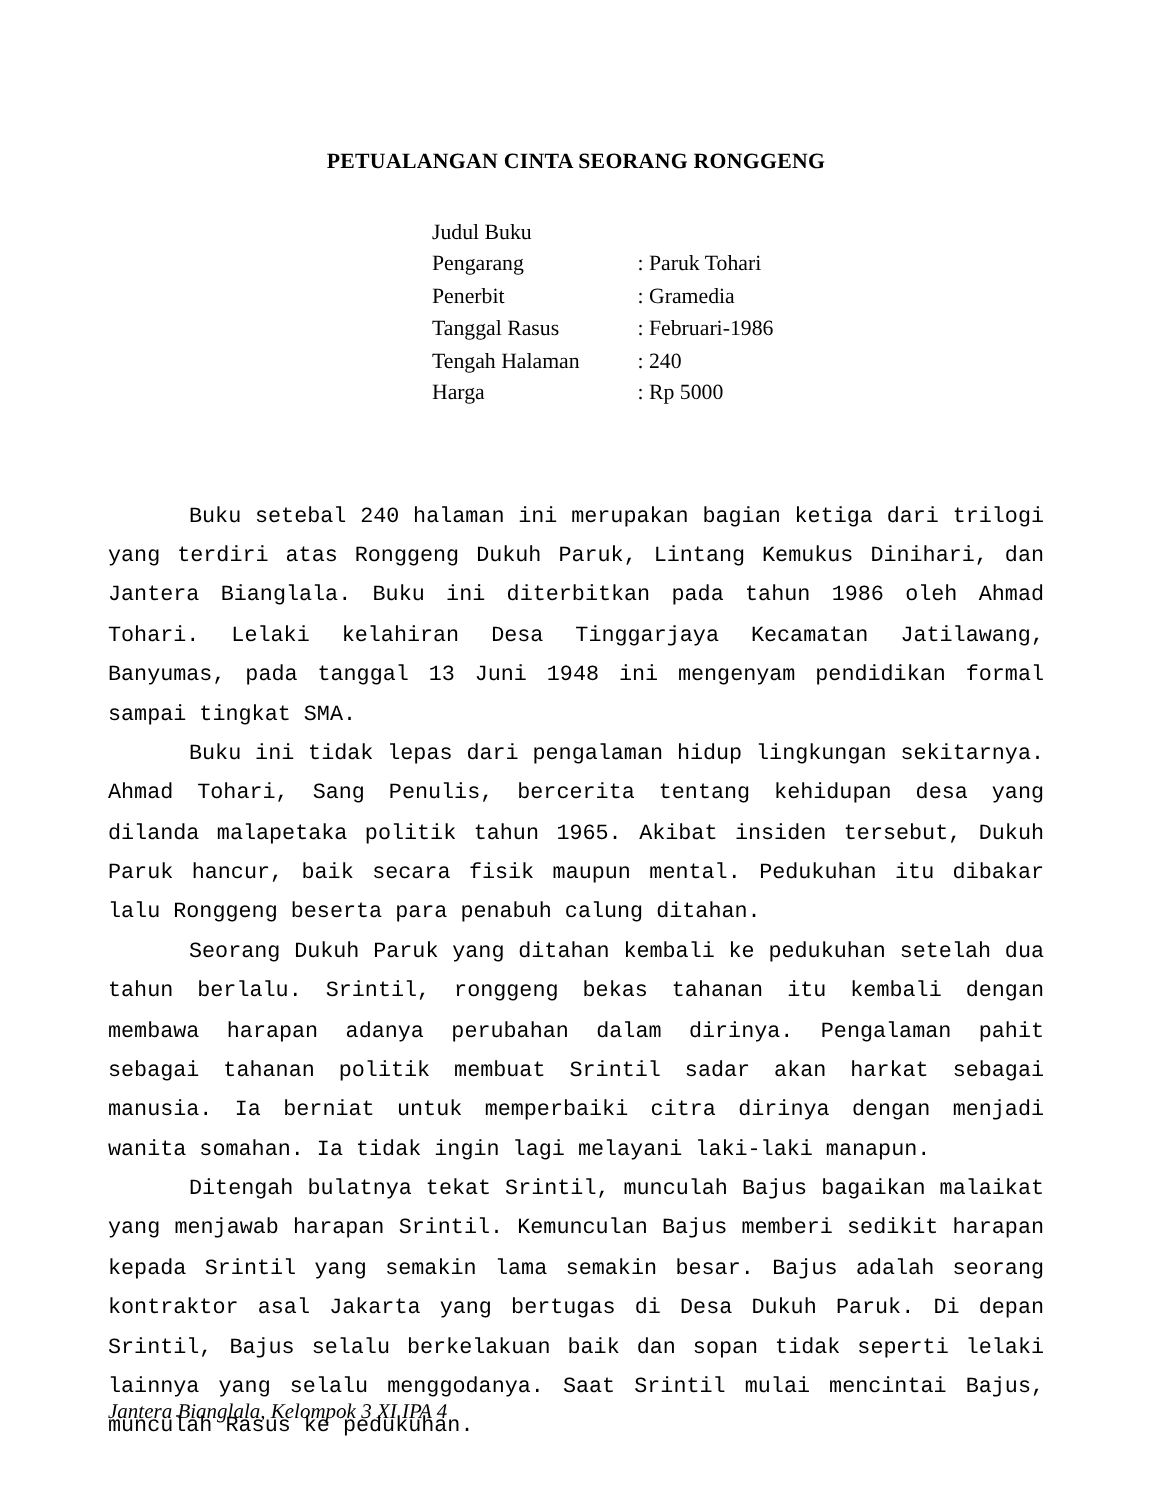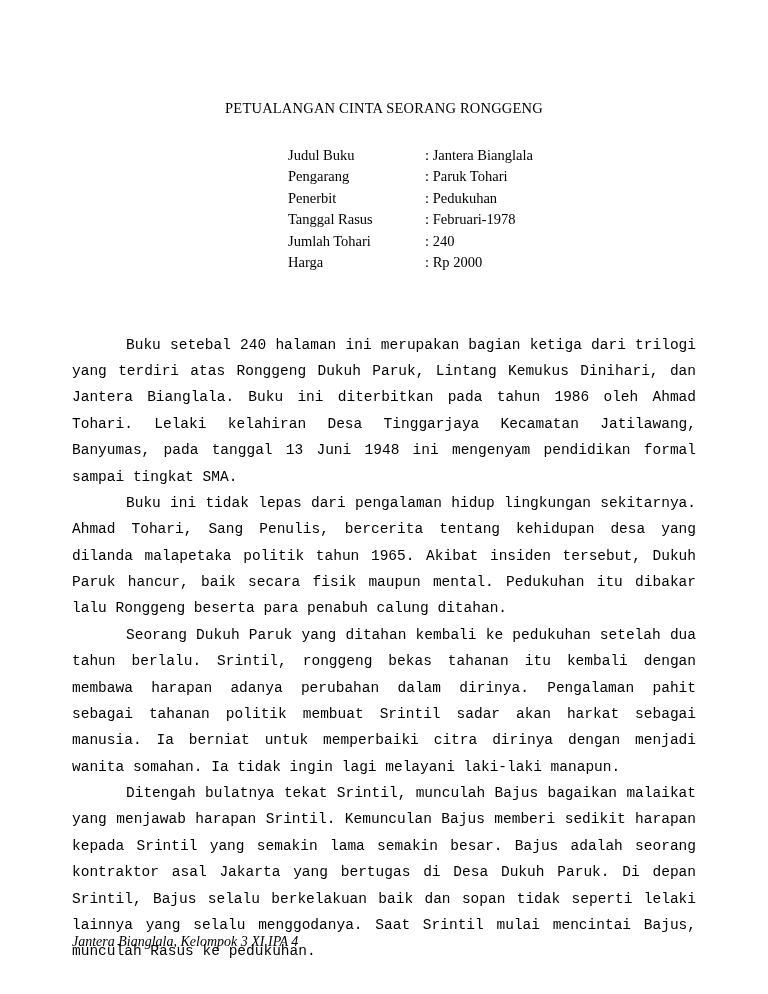--- a/index.html
+++ b/index.html
@@ -17,21 +17,21 @@
     position: relative;
     width: 768px;
     height: 994px;
     background: #ffffff;
     box-sizing: border-box;
     padding: 100px 72px 0 72px;
   }
   .doc-title {
     text-align: center;
     font-size: 14.5px;
-    font-weight: normal;
+    font-weight: bold;
     letter-spacing: 0.2px;
     margin: 0 0 28px 0;
   }
   .meta-block {
     margin: 0 0 17px 216px;
     font-size: 14.5px;
     line-height: 1.48;
   }
   .meta-row {
     display: flex;
@@ -66,41 +66,40 @@
 </head>
 <body>
 
 <div class="page">
 
   <h1 class="doc-title">PETUALANGAN CINTA SEORANG RONGGENG</h1>
 
   <div class="meta-block">
     <div class="meta-row">
       <span class="meta-label">Judul Buku</span>
-      <span class="meta-value">: Jantera Bianglala</span>
     </div>
     <div class="meta-row">
       <span class="meta-label">Pengarang</span>
       <span class="meta-value">: Paruk Tohari</span>
     </div>
     <div class="meta-row">
       <span class="meta-label">Penerbit</span>
-      <span class="meta-value">: Pedukuhan</span>
+      <span class="meta-value">: Gramedia</span>
     </div>
     <div class="meta-row">
       <span class="meta-label">Tanggal Rasus</span>
-      <span class="meta-value">: Februari-1978</span>
+      <span class="meta-value">: Februari-1986</span>
     </div>
     <div class="meta-row">
-      <span class="meta-label">Jumlah Tohari</span>
+      <span class="meta-label">Tengah Halaman</span>
       <span class="meta-value">: 240</span>
     </div>
     <div class="meta-row">
       <span class="meta-label">Harga</span>
-      <span class="meta-value">: Rp 2000</span>
+      <span class="meta-value">: Rp 5000</span>
     </div>
   </div>
 
   <div class="body-text">
     <p>Buku setebal 240 halaman ini merupakan bagian ketiga dari trilogi yang terdiri atas Ronggeng Dukuh Paruk, Lintang Kemukus Dinihari, dan Jantera Bianglala. Buku ini diterbitkan pada tahun 1986 oleh Ahmad Tohari. Lelaki kelahiran Desa Tinggarjaya Kecamatan Jatilawang, Banyumas, pada tanggal 13 Juni 1948 ini mengenyam pendidikan formal sampai tingkat SMA.</p>
     <p>Buku ini tidak lepas dari pengalaman hidup lingkungan sekitarnya. Ahmad Tohari, Sang Penulis, bercerita tentang kehidupan desa yang dilanda malapetaka politik tahun 1965. Akibat insiden  tersebut, Dukuh Paruk hancur, baik secara fisik maupun mental. Pedukuhan itu dibakar lalu Ronggeng beserta para penabuh calung ditahan.</p>
     <p>Seorang Dukuh Paruk yang ditahan kembali ke pedukuhan setelah dua tahun berlalu. Srintil, ronggeng bekas tahanan itu kembali dengan membawa harapan adanya perubahan dalam dirinya. Pengalaman pahit sebagai tahanan politik membuat Srintil sadar akan harkat sebagai manusia. Ia berniat untuk memperbaiki citra dirinya dengan menjadi wanita somahan. Ia tidak ingin lagi melayani laki-laki manapun.</p>
     <p>Ditengah bulatnya tekat Srintil, munculah Bajus bagaikan malaikat yang menjawab harapan Srintil. Kemunculan  Bajus memberi sedikit harapan kepada Srintil yang semakin lama semakin besar. Bajus adalah seorang kontraktor asal Jakarta yang bertugas di Desa Dukuh Paruk. Di depan Srintil, Bajus selalu berkelakuan baik dan sopan tidak seperti  lelaki lainnya yang selalu menggodanya. Saat Srintil mulai mencintai Bajus, munculah Rasus ke pedukuhan.</p>
   </div>
 

